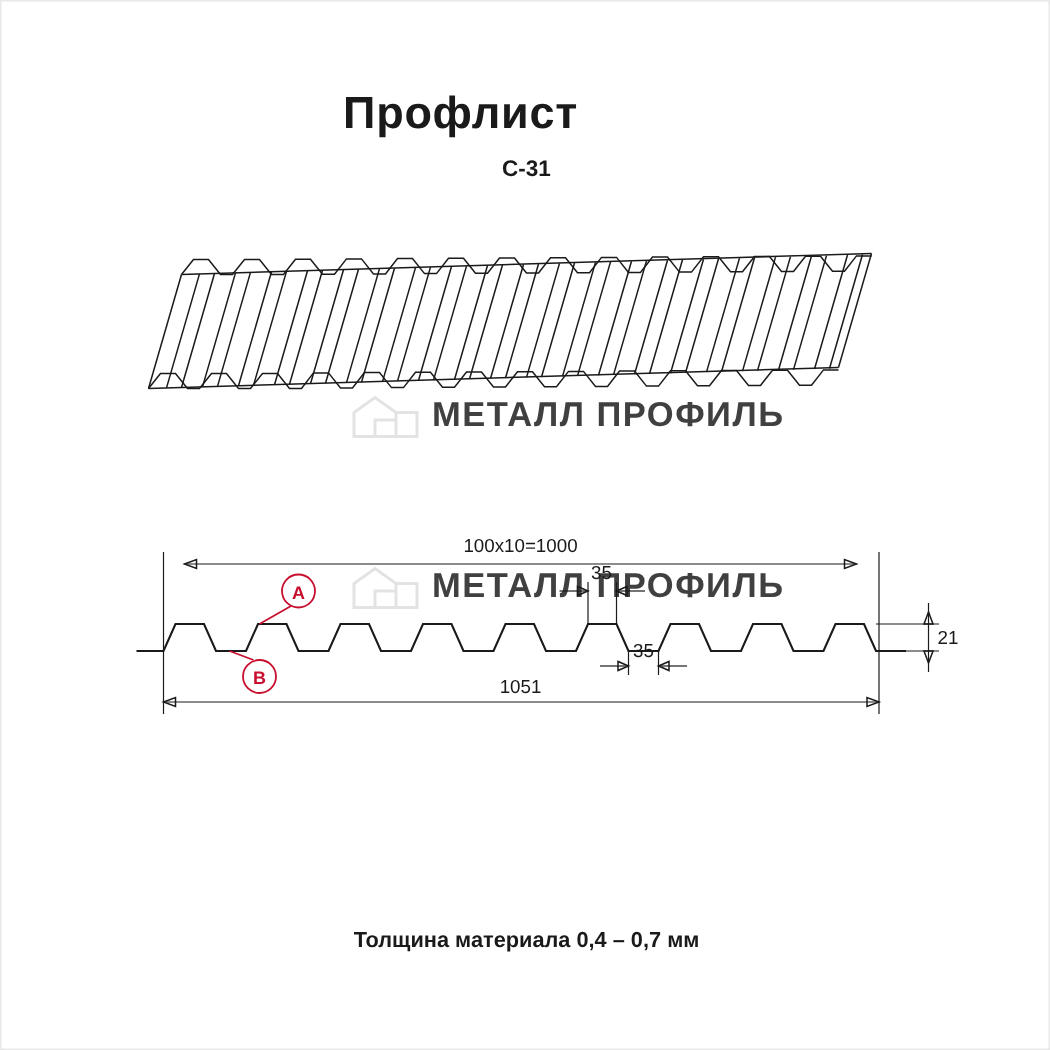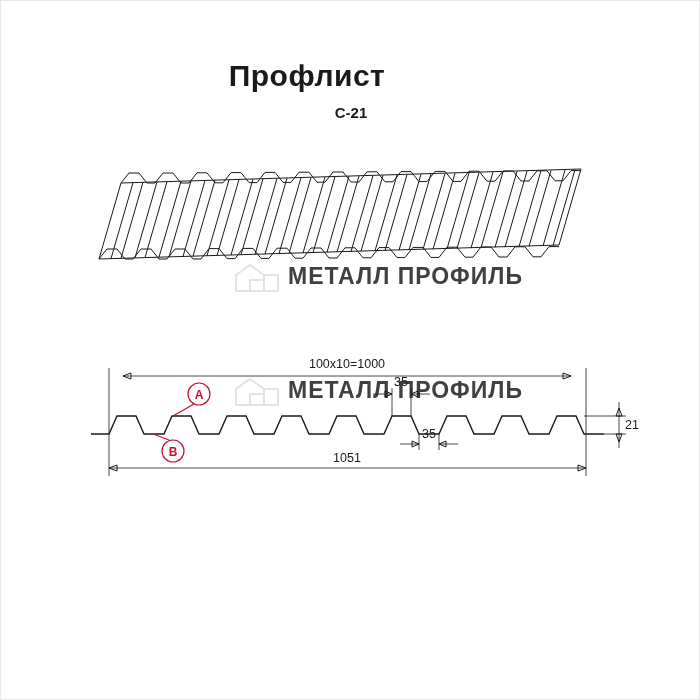--- a/index.html
+++ b/index.html
@@ -93,21 +93,21 @@
   .red { stroke: #c8102e; fill: none; stroke-width: 1.2; }
   .redtxt { fill: #c8102e; font-size: 12px; font-weight: bold; font-family: "Liberation Sans", sans-serif; }
   .dtxt { fill: #1a1a1a; font-size: 12.5px; font-family: "Liberation Sans", sans-serif; }
 </style>
 </head>
 <body>
 
 <div class="page">
 
   <div class="title">Профлист</div>
-  <div class="subtitle">С-21</div>
+  <div class="subtitle">С-31</div>
 
   <div class="iso-wrap">
     <svg width="540" height="150" viewBox="0 0 540 150">
 
       <path class="ln thin" d="M40 32 L500 18"></path>
 
       <path class="ln thin" d="M18 108 L478 94"></path>
 
       <path class="ln thin" d="M40 32 L18 108"></path>
 
@@ -254,13 +254,14 @@
       </g>
 
       <g>
         <circle class="red" cx="92" cy="105" r="11"></circle>
         <text class="redtxt" x="92" y="110" text-anchor="middle">B</text>
         <path class="red" d="M88 94 L72 88"></path>
       </g>
     </svg>
   </div>
 
+  <div class="footnote">Толщина материала 0,4 – 0,7 мм</div>
 </div>
 
 </body></html>

